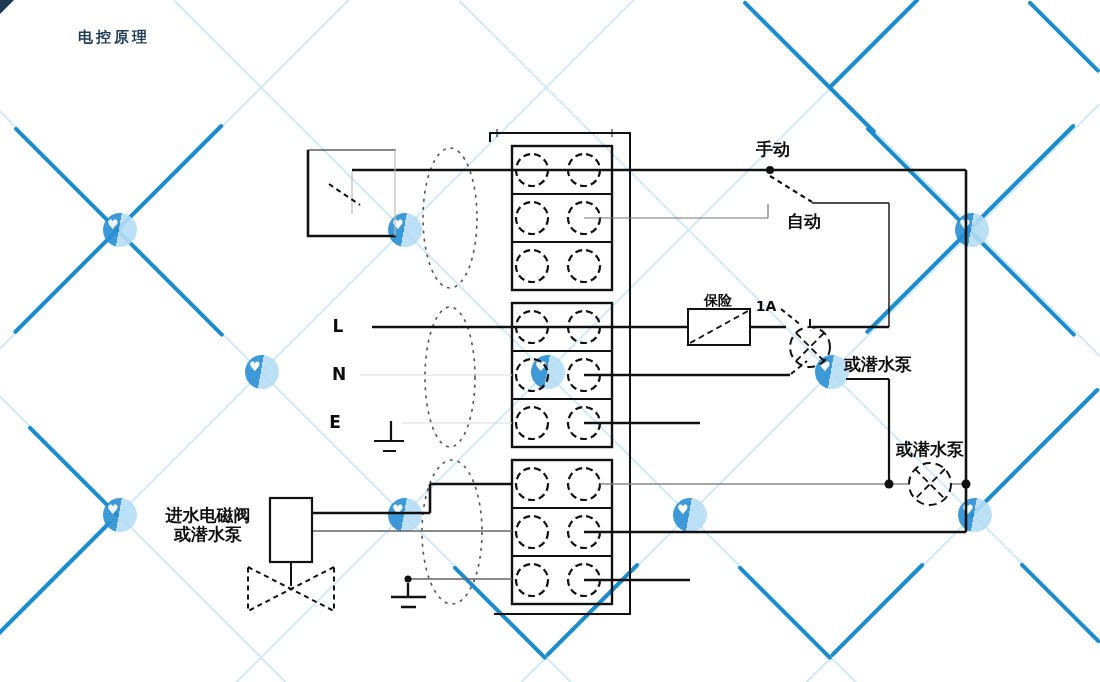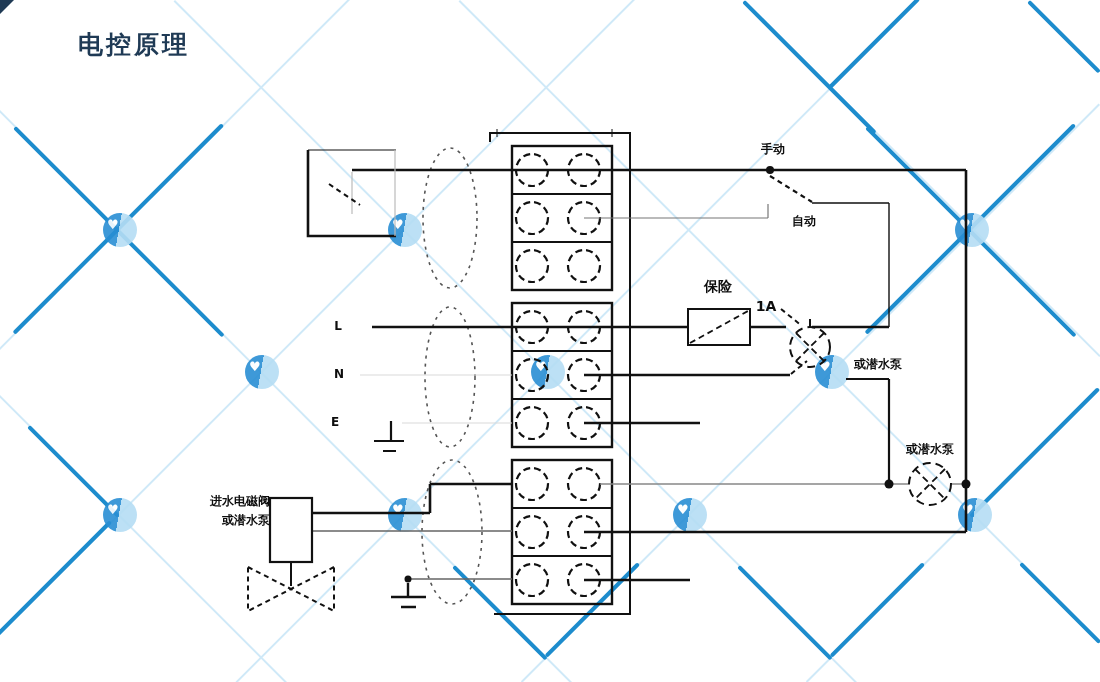--- a/index.html
+++ b/index.html
@@ -10,23 +10,23 @@
   .wline{position:absolute;height:1.5px;background:#cfe9f8;transform-origin:0 0;}
   .wbold{position:absolute;height:4px;background:#1d8ccd;transform-origin:0 0;border-radius:2px;}
   .wlogo{position:absolute;width:34px;height:34px;border-radius:50%;
          background:linear-gradient(100deg,#2a8fd4 0 47%,#b5ddf4 47% 100%);opacity:.9;}
   .wlogo::after{content:"♥";position:absolute;left:4px;top:5px;color:#fff;font-size:13px;line-height:13px;}
   .corner{position:absolute;left:0;top:0;width:0;height:0;
           border-top:14px solid #1f3a55;border-right:14px solid transparent;}
   
   svg.schem{position:absolute;left:0;top:0;}
   
-  .lbl{position:absolute;color:#0d0d0d;font-weight:700;line-height:19px;font-size:12px;text-align:center;}
+  .lbl{position:absolute;color:#0d0d0d;font-weight:700;line-height:19px;font-size:17px;text-align:center;}
   .lbl span{display:block;}
-  .title{position:absolute;left:78px;top:28px;font-size:25px;font-weight:700;
+  .title{position:absolute;left:78px;top:28px;font-size:15px;font-weight:700;
          color:#1f3a55;letter-spacing:3px;}
   .sm{font-size:14px;line-height:17px;}
 </style>
 </head>
 <body>
 
 <div class="stage">
 
   <div class="wm">
 
@@ -187,25 +187,25 @@
   </svg>
 
   <div class="title">电控原理</div>
 
 
 
   <div class="lbl" style="left:330px;top:317px;width:16px;">L</div>
   <div class="lbl" style="left:331px;top:365px;width:16px;">N</div>
   <div class="lbl" style="left:327px;top:413px;width:16px;">E</div>
 
-  <div class="lbl" style="left:146px;top:492px;width:124px;text-align:right;">
+  <div class="lbl" style="left:146px;top:506px;width:124px;">
     <span>进水电磁阀</span>
     <span>或潜水泵</span>
   </div>
 
   <div class="lbl" style="left:745px;top:140px;width:56px;">手动</div>
   <div class="lbl" style="left:776px;top:212px;width:56px;">自动</div>
-  <div class="lbl sm" style="left:690px;top:278px;width:56px;">保险</div>
+  <div class="lbl sm" style="left:690px;top:292px;width:56px;">保险</div>
   <div class="lbl sm" style="left:750px;top:298px;width:32px;text-align:center;">1A</div>
   <div class="lbl" style="left:838px;top:355px;width:80px;">或潜水泵</div>
   <div class="lbl" style="left:890px;top:440px;width:80px;">或潜水泵</div>
 
 </div>
 
 </body></html>

